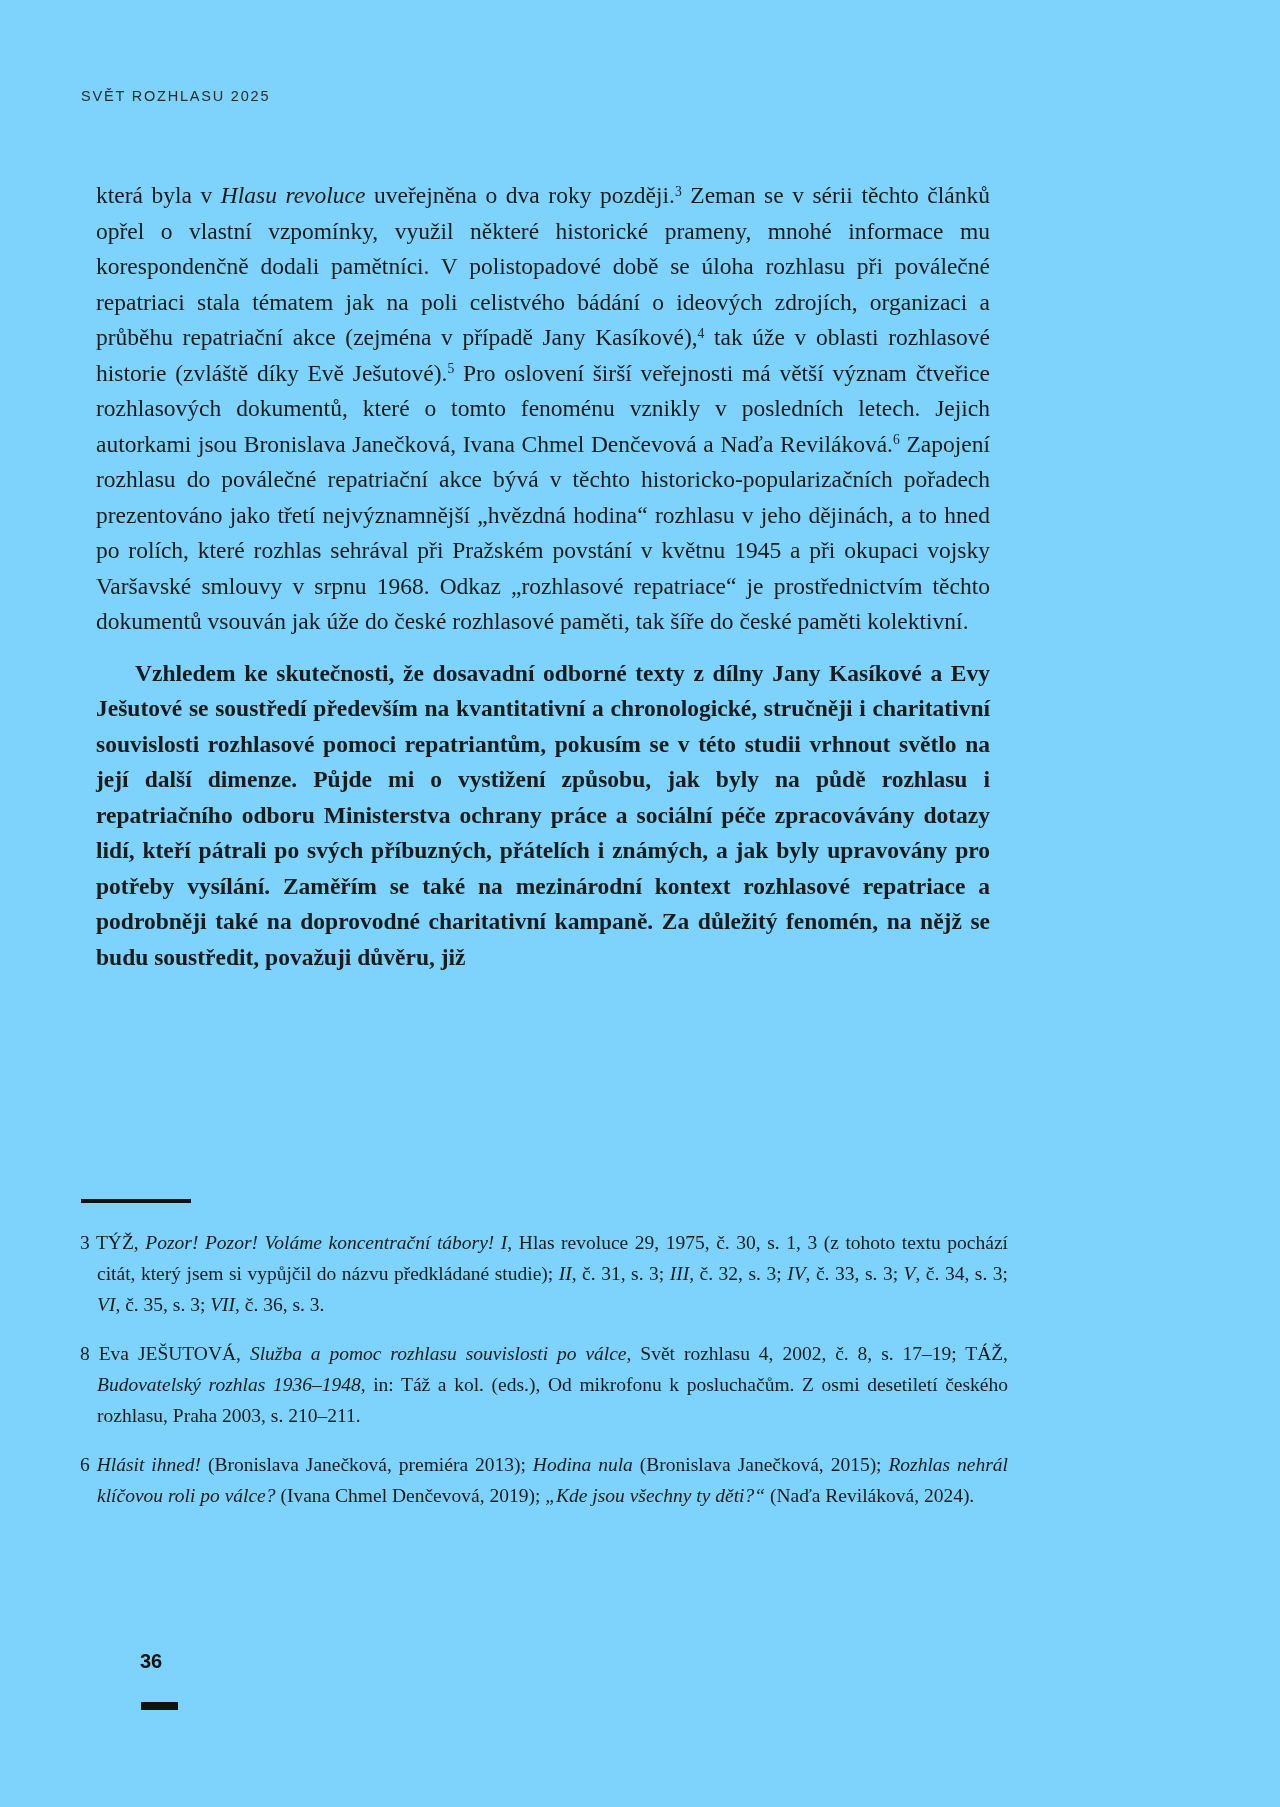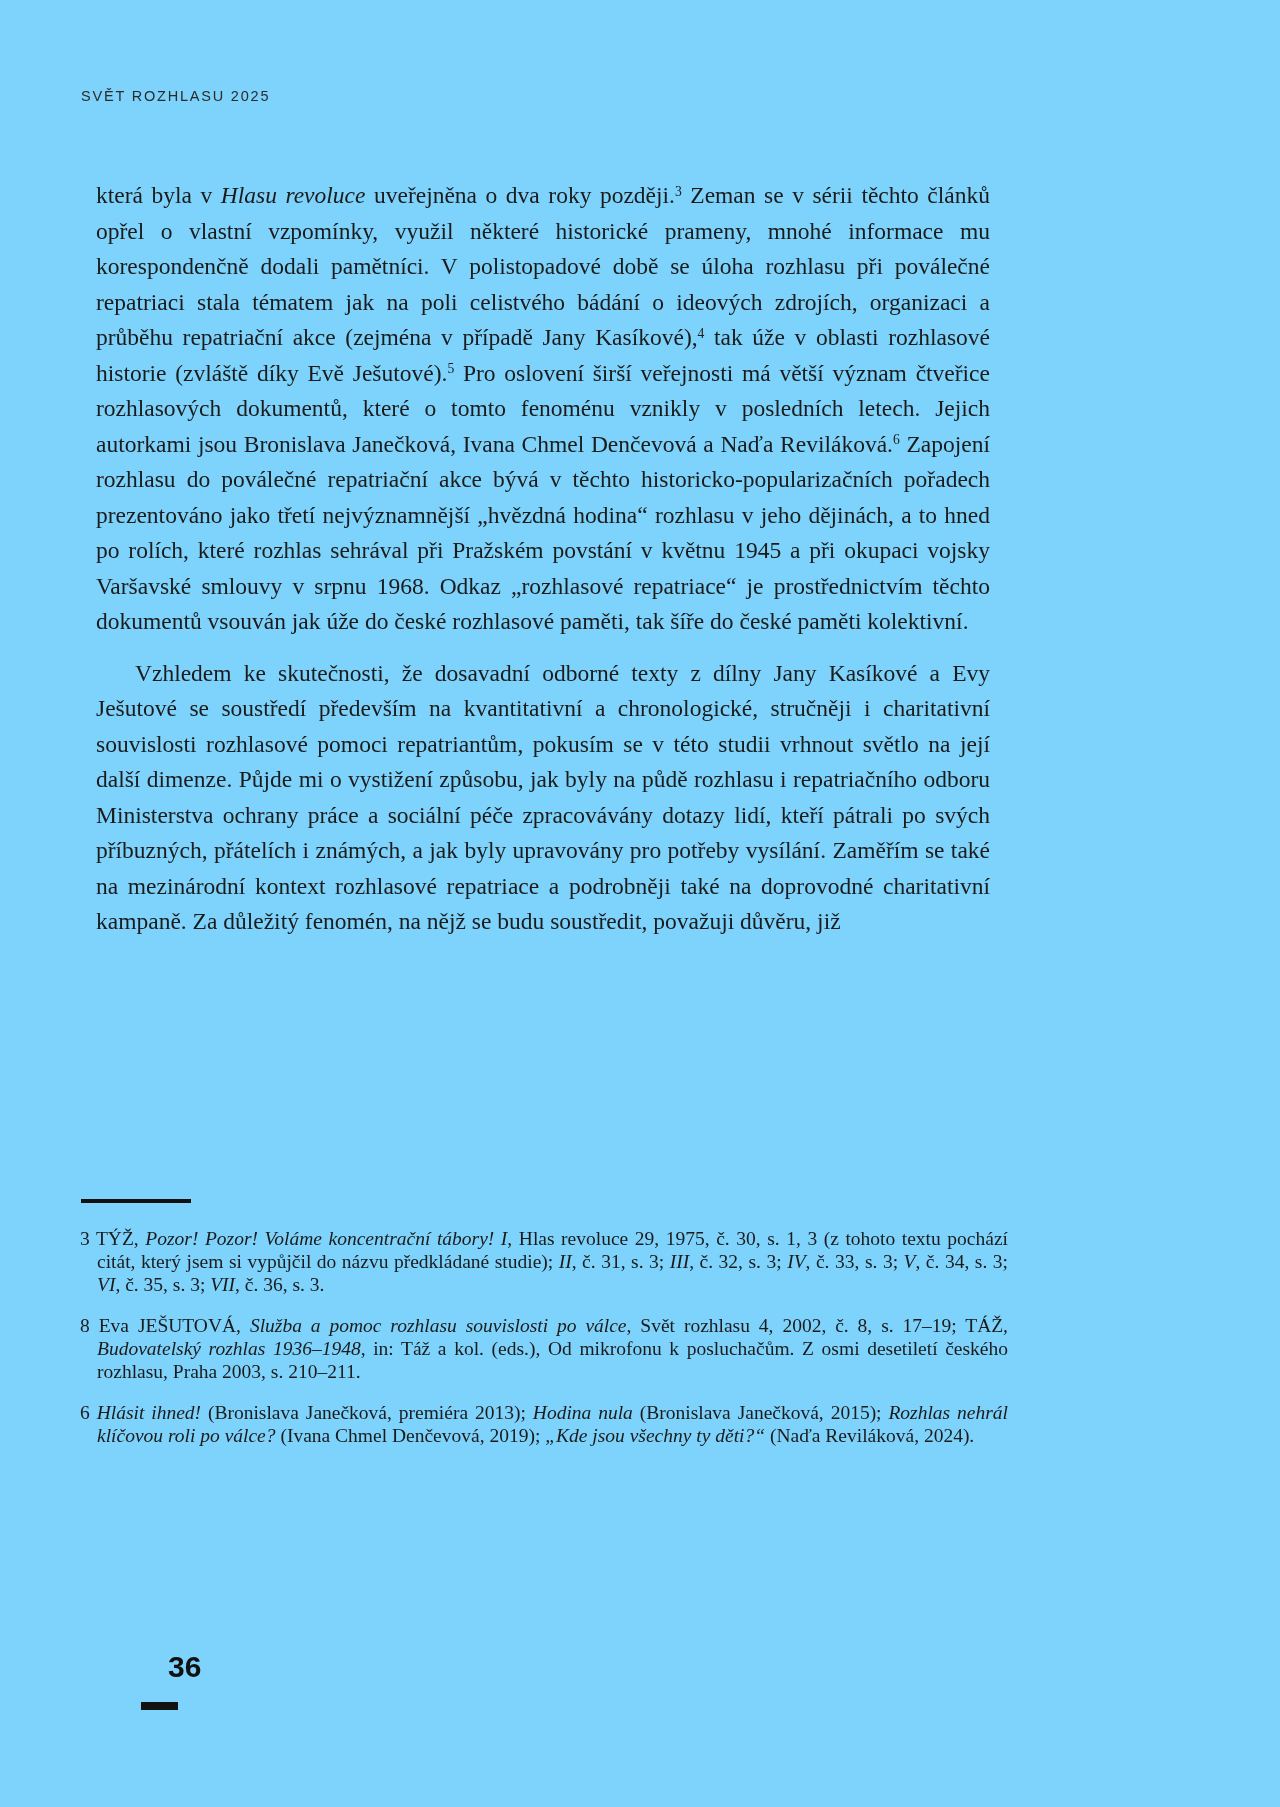--- a/index.html
+++ b/index.html
@@ -17,45 +17,45 @@
     font-family:"Liberation Sans", sans-serif;
     font-size:14.5px; letter-spacing:1.8px;
     color:#2b2b2b;
   }
   .body-text {
     position:absolute; left:80px; top:162px; width:926px;
     font-size:23.5px; line-height:35.5px;
     text-align:justify;
   }
   .body-text p { margin:16px; }
-  .body-text p.indent { text-indent:39px; }
+  .body-text p.indent { text-indent:39px;font-weight:bold; }
   sup.fnref {
     font-size:58%;
     vertical-align:baseline;
     position:relative; top:-0.55em;
     line-height:0;
   }
   em { font-style:italic; }
   .footnote-rule {
     position:absolute; left:81px; top:1199px;
     width:110px; height:4px; background:#111111;
   }
   .footnotes {
     position:absolute; left:80px; top:1227px; width:928px;
-    font-size:19.5px; line-height:23px;
+    font-size:19.5px; line-height:31px;
     text-align:justify;
   }
   .footnotes p.footnote {
     margin:0 0 18px 0;
     padding-left:17px; text-indent:-17px;
   }
   .page-number {
     position:absolute; left:140px; top:1650px;
     font-family:"Liberation Sans", sans-serif;
-    font-weight:bold; font-size:30px; color:#111111;margin-left:28px;
+    font-weight:bold; font-size:20px; color:#111111;
   }
   .page-number-rule {
     position:absolute; left:141px; top:1702px;
     width:37px; height:8px; background:#111111;
   }
 </style>
 </head>
 <body>
 
 <div class="page">

